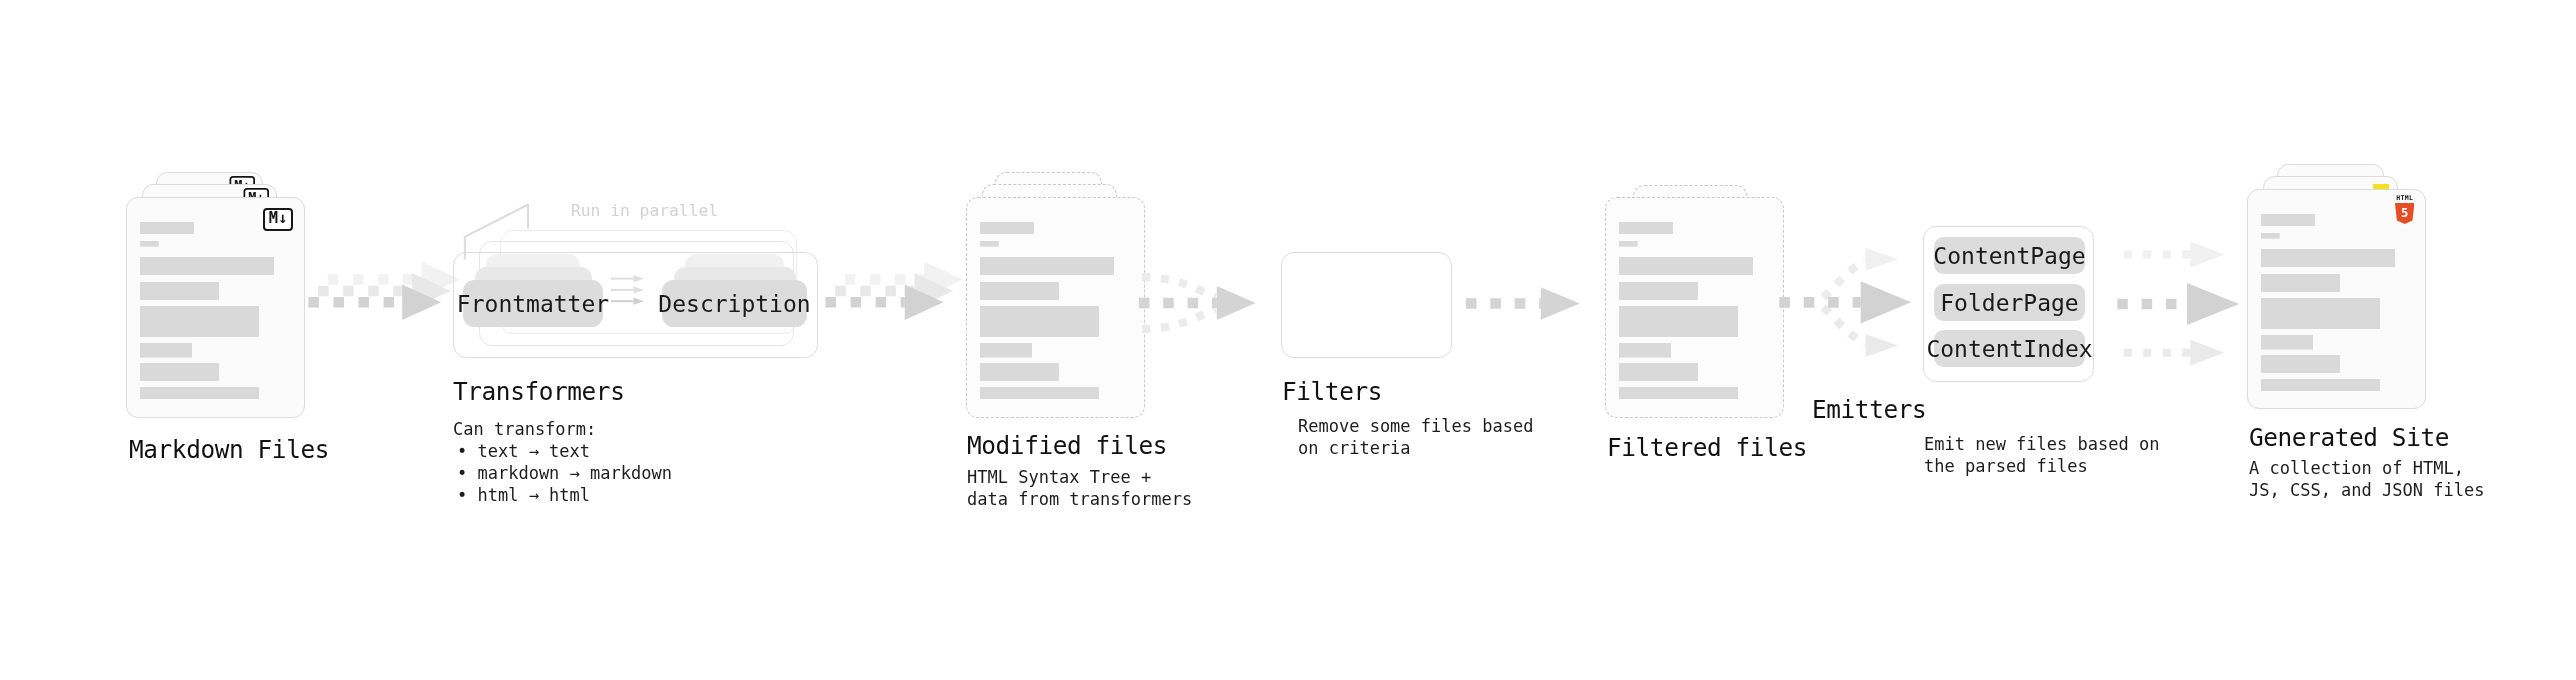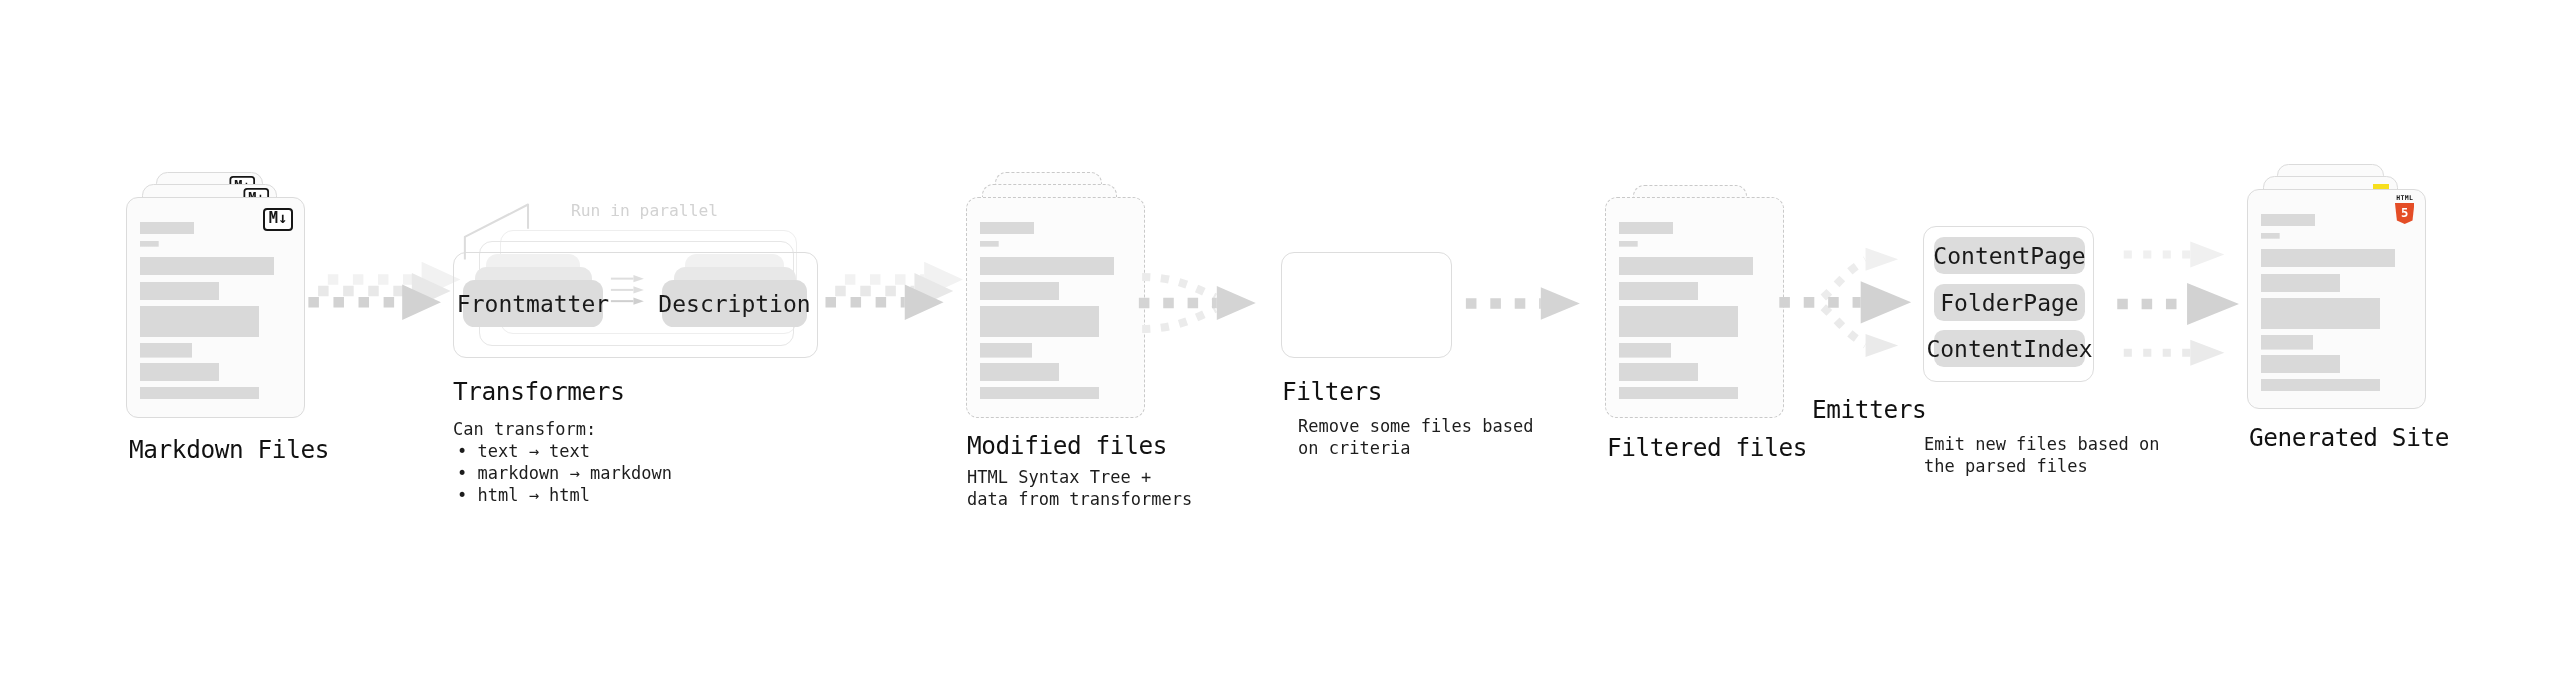--- a/index.html
+++ b/index.html
@@ -207,15 +207,19 @@
   </div>
   <div class="doc bars" style="left:2247px;top:189px;height:220px;">
     <div class="html5-logo">
       <div class="html5-word">HTML</div>
       <div class="html5-shield">
         <span>5</span>
       </div>
     </div>
   </div>
   <div class="stage-label" style="left:2249px;top:423px;">Generated Site</div>
+  <div class="stage-caption" style="left:2249px;top:457px;">
+    <div>A collection of HTML,</div>
+    <div>JS, CSS, and JSON files</div>
+  </div>
 
 </div>
 
 
 </body></html>

